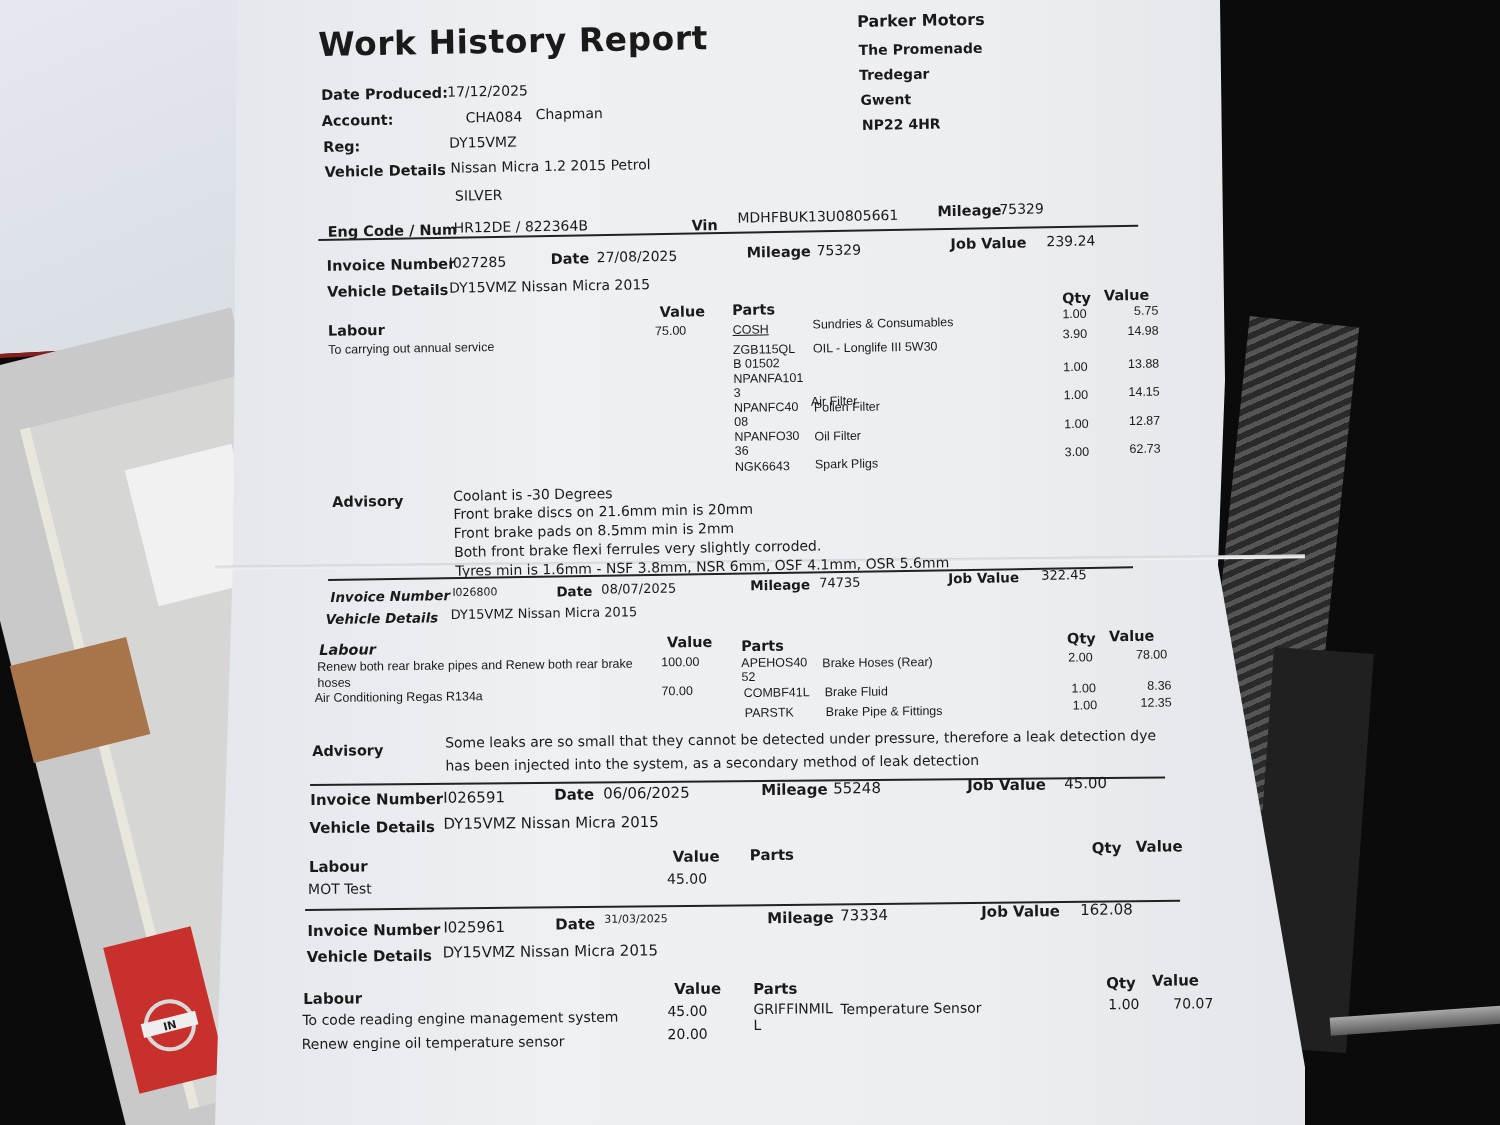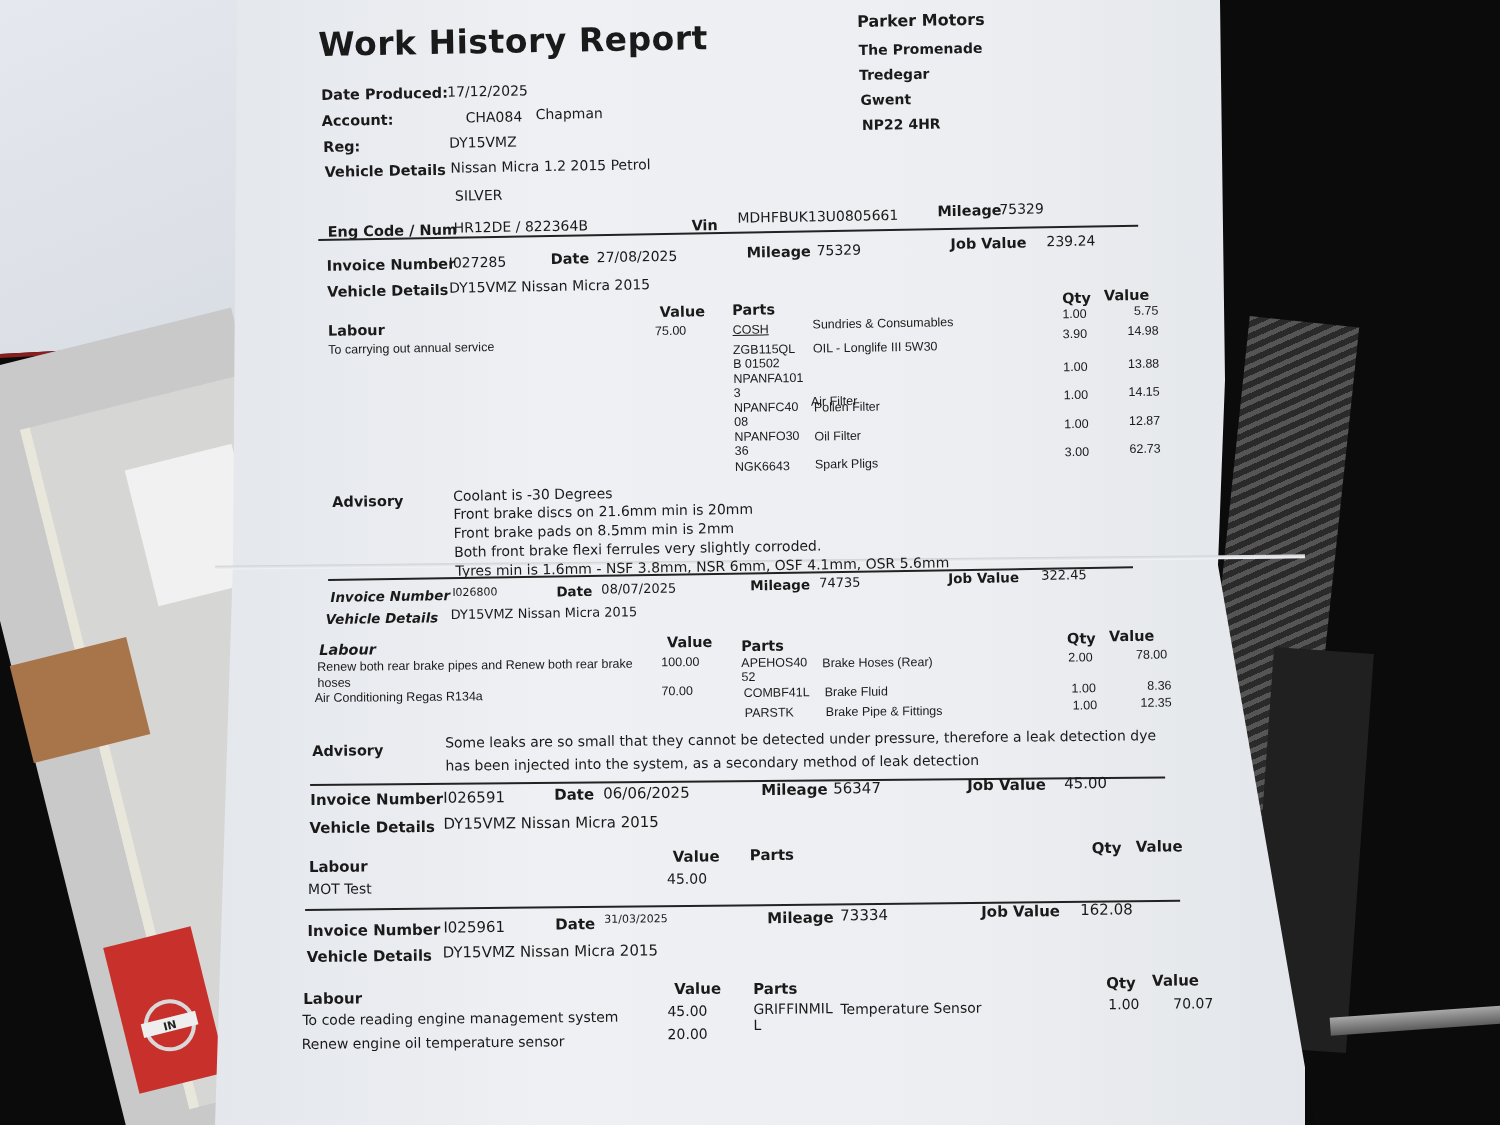--- a/index.html
+++ b/index.html
@@ -257,21 +257,21 @@
   <div class="ink val" style="left:133px;top:26px;">has been injected into the system, as a secondary method of leak detection</div>
 </div>
 
 <div class="block" style="left:308px;top:770px;transform:rotate(-0.5deg);">
   <div class="rule" style="left:2px;top:14px;width:855px;"></div>
   <div class="ink hdr" style="left:2px;top:21px;">Invoice Number</div>
   <div class="ink val" style="left:135px;top:20px;font-size:15px;">I026591</div>
   <div class="ink hdr" style="left:246px;top:18px;">Date</div>
   <div class="ink val" style="left:295px;top:17px;font-size:15px;">06/06/2025</div>
   <div class="ink hdr" style="left:453px;top:15px;">Mileage</div>
-  <div class="ink val" style="left:525px;top:14px;font-size:15px;">56347</div>
+  <div class="ink val" style="left:525px;top:14px;font-size:15px;">55248</div>
   <div class="ink hdr" style="left:659px;top:12px;">Job Value</div>
   <div class="ink val" style="left:756px;top:11px;font-size:15px;">45.00</div>
   <div class="ink hdr" style="left:1px;top:49px;">Vehicle Details</div>
   <div class="ink val" style="left:135px;top:46px;font-size:15px;">DY15VMZ Nissan Micra 2015</div>
 
   <div class="ink hdr" style="left:0;top:88px;">Labour</div>
   <div class="ink val" style="left:-1px;top:111px;">MOT Test</div>
   <div class="ink hdr" style="left:364px;top:81px;">Value</div>
   <div class="ink val" style="left:358px;top:104px;">45.00</div>
   <div class="ink hdr" style="left:441px;top:80px;">Parts</div>

